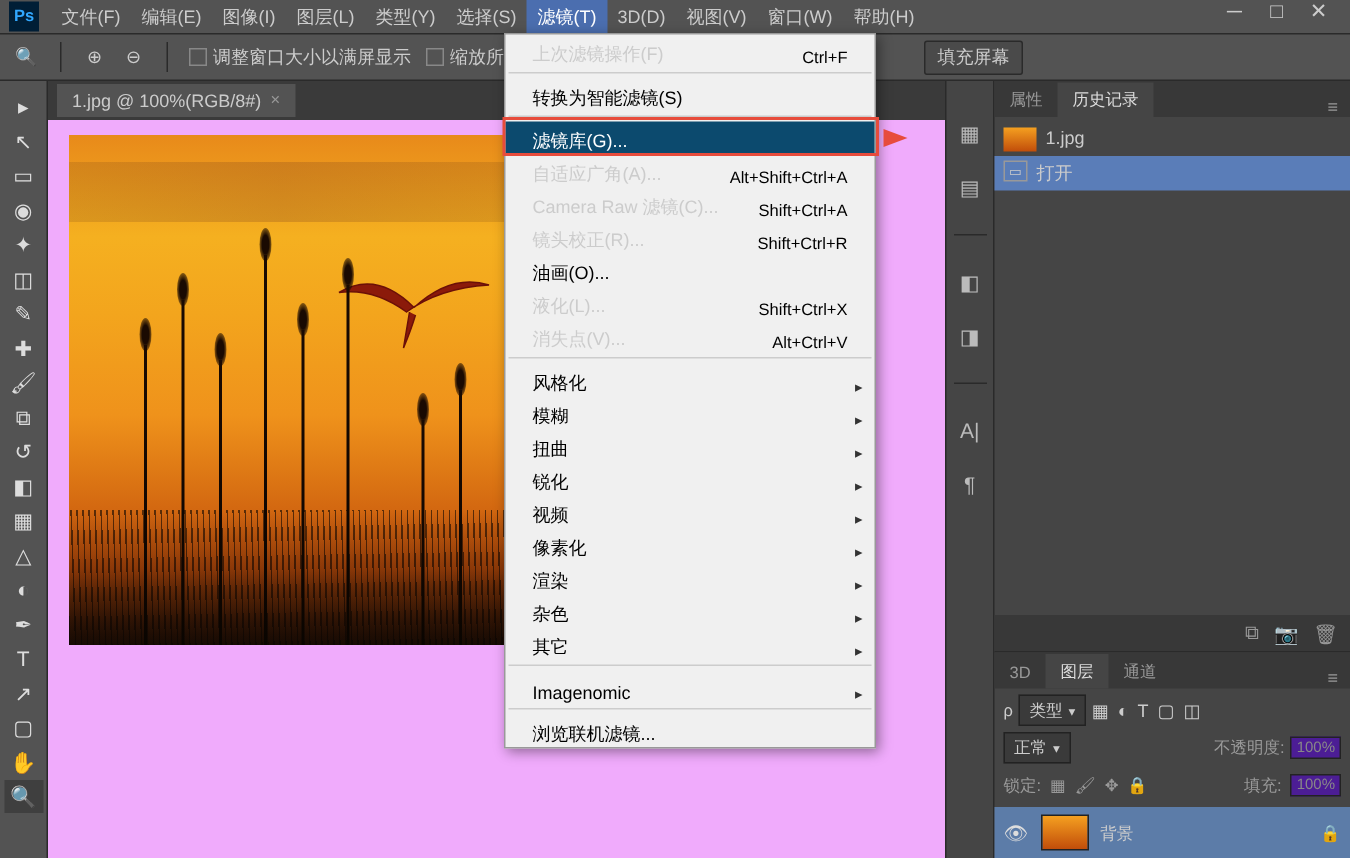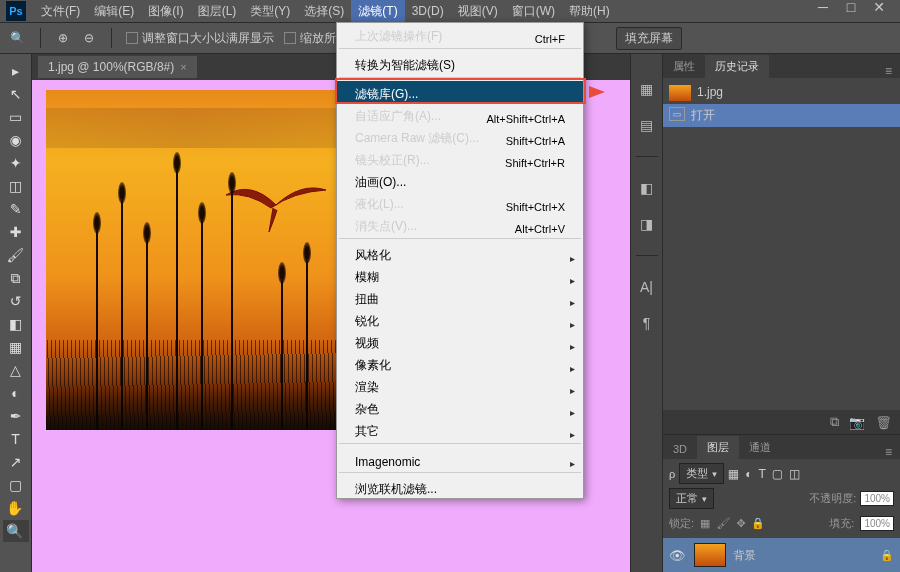--- a/index.html
+++ b/index.html
@@ -56,21 +56,21 @@
 .hist-row.sel{background:#5a7db8}
 .thumb{width:22px;height:16px;background:linear-gradient(180deg,#f5a020,#c14d0a)}
 .hist-icon{width:16px;height:14px;border:1px solid #999;display:flex;align-items:center;justify-content:center;font-size:9px}
 .panel-footer{margin-top:auto;height:24px;background:#383838;display:flex;align-items:center;justify-content:flex-end;gap:10px;padding:0 8px}
 .pf-icon{color:#999;font-size:13px}
 .panel-block{border-top:1px solid #2a2a2a}
 .layers-opts{padding:4px 6px;display:flex;flex-direction:column;gap:4px}
 .lopt-row{display:flex;align-items:center;gap:4px}
 .lsel{background:#3a3a3a;border:1px solid #222;padding:2px 6px;font-size:11px;display:flex;align-items:center}
 .lsel::after{content:"▾";margin-left:4px;font-size:9px}
-.lnum{background:#ffffff;border:1px solid #222;padding:1px 3px;font-size:10px;color:#888}
+.lnum{background:#4c1d95;border:1px solid #222;padding:1px 3px;font-size:10px;color:#888}
 .ltxt{font-size:11px;color:#999}
 .lock-row{display:flex;align-items:center;gap:6px;padding:3px 0}
 .lock-ic{font-size:11px;color:#999}
 .layer-item{display:flex;align-items:center;padding:5px 6px;background:#5c7ca8;gap:8px}
 .eye{color:#ddd;font-size:13px}
 .lthumb{width:32px;height:24px;background:linear-gradient(180deg,#f5a020,#c14d0a);border:1px solid #222}
 .llabel{font-size:11px}
 .llock{margin-left:auto;font-size:11px}
 .opt-icons{display:flex;gap:6px;font-size:11px;color:#999}
 </style>

